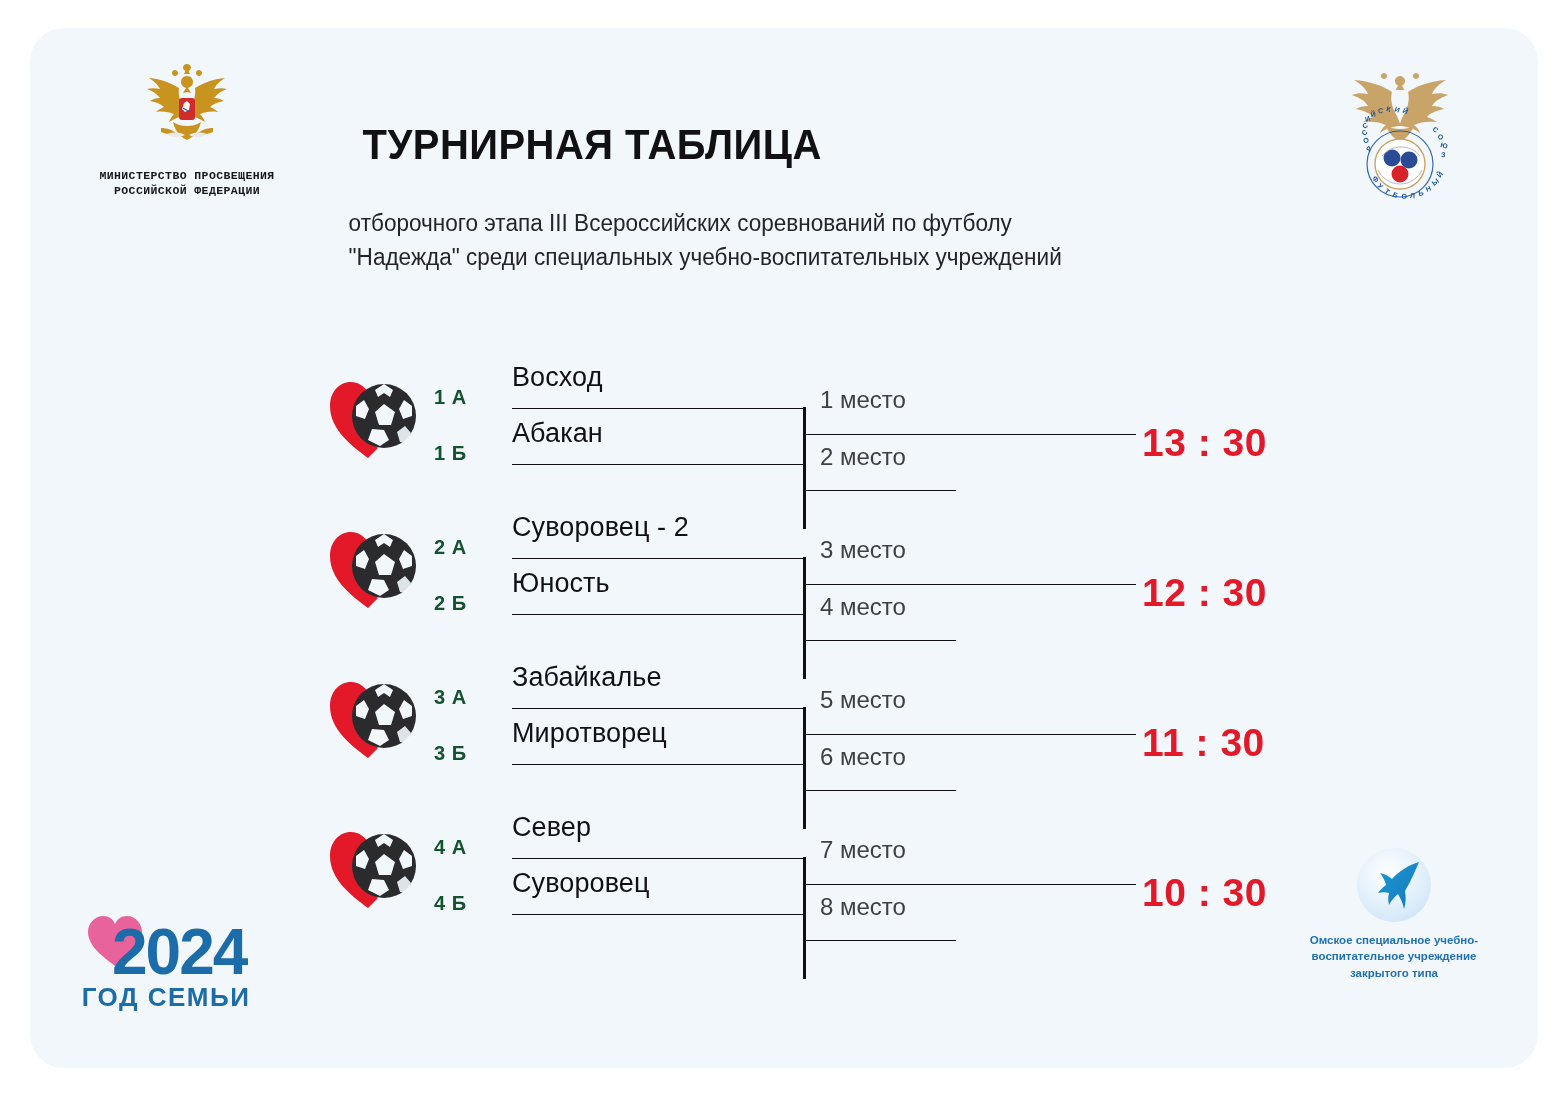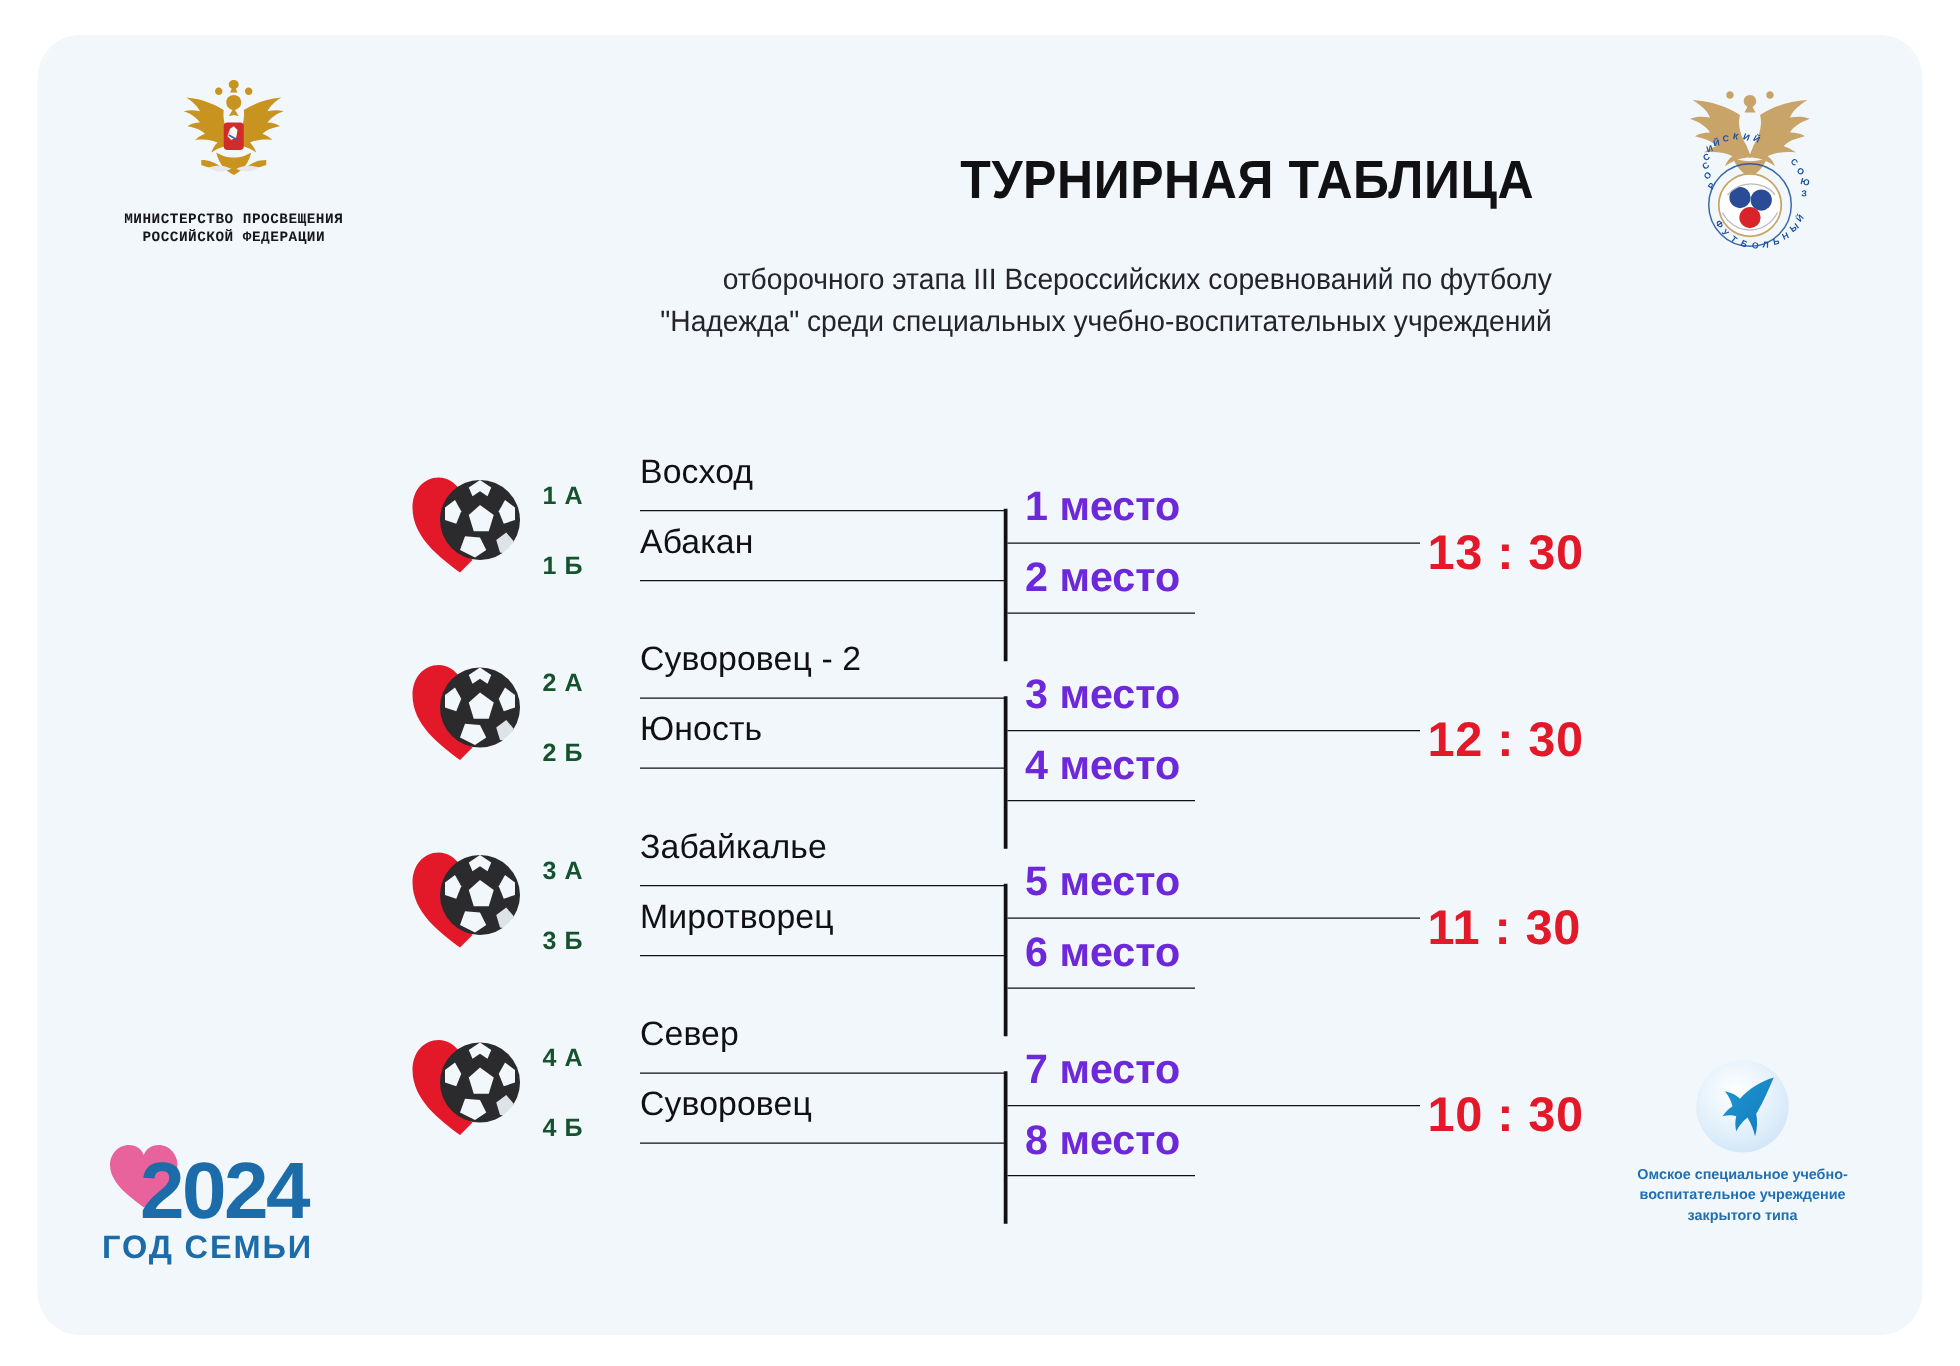--- a/index.html
+++ b/index.html
@@ -58,21 +58,21 @@
     height: 150px;
   }
   .rfu svg { display: block; }
 
   
   .header {
     position: absolute;
     left: 300px;
     top: 92px;
     width: 930px;
-    text-align: right;
+    text-align: left;
   }
   .main-title {
     font-size: 43px;
     font-weight: 700;
     letter-spacing: 0.5px;
     color: #111114;
     margin: 0;
     transform: scaleX(0.93);
     transform-origin: center;
   }
@@ -151,23 +151,23 @@
     top: 63px;
     width: 3px;
     height: 122px;
     background: #111114;
   }
 
   
   .place {
     position: absolute;
     left: 790px;
-    font-size: 33px;
-    color: #6d28d9;
-    font-weight: 700;
+    font-size: 24px;
+    color: #404040;
+    font-weight: 400;
     white-space: nowrap;
   }
   .place-top    { top: 42px; }
   .place-bottom { top: 99px; }
 
   
   .place-rule-long {
     position: absolute;
     left: 776px;
     top: 90px;

